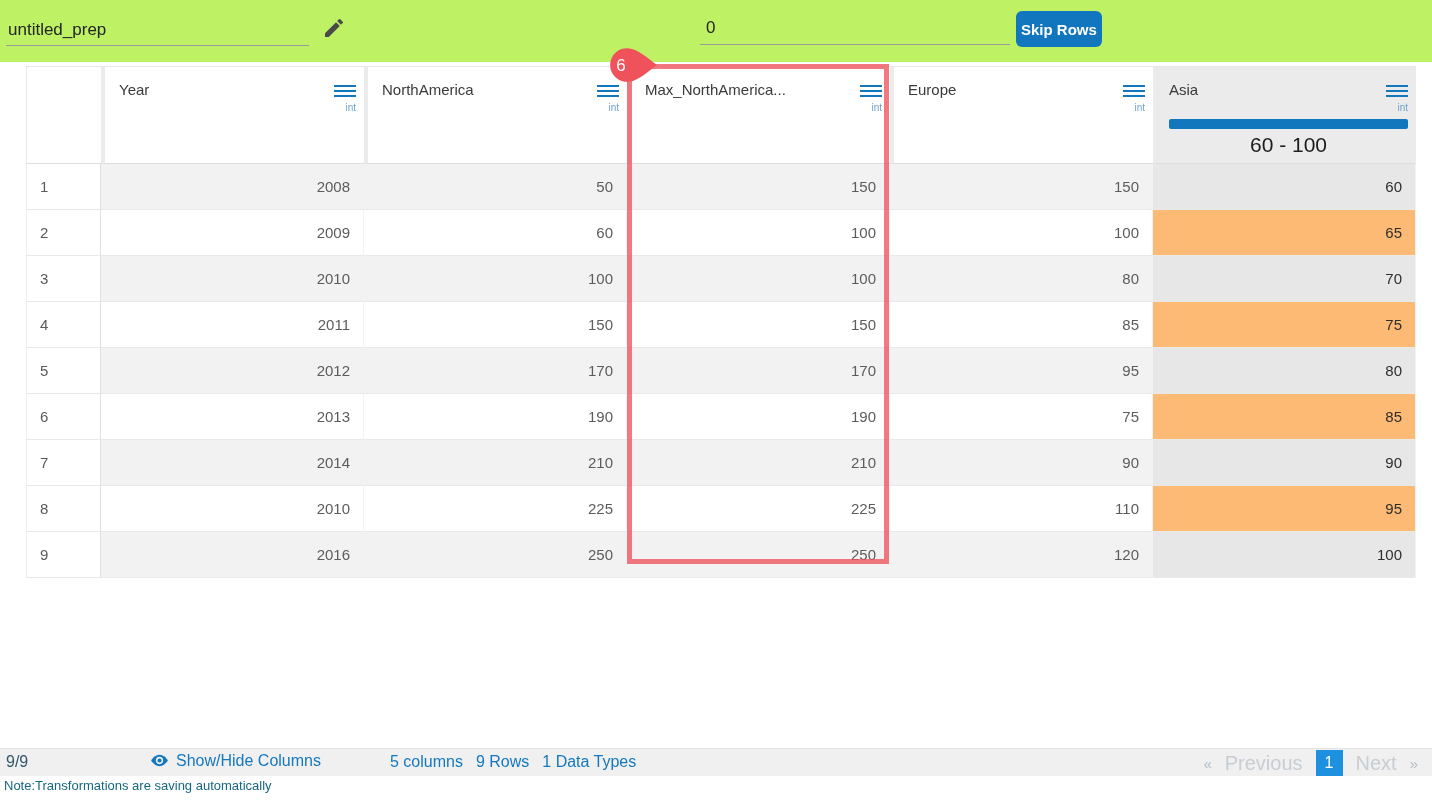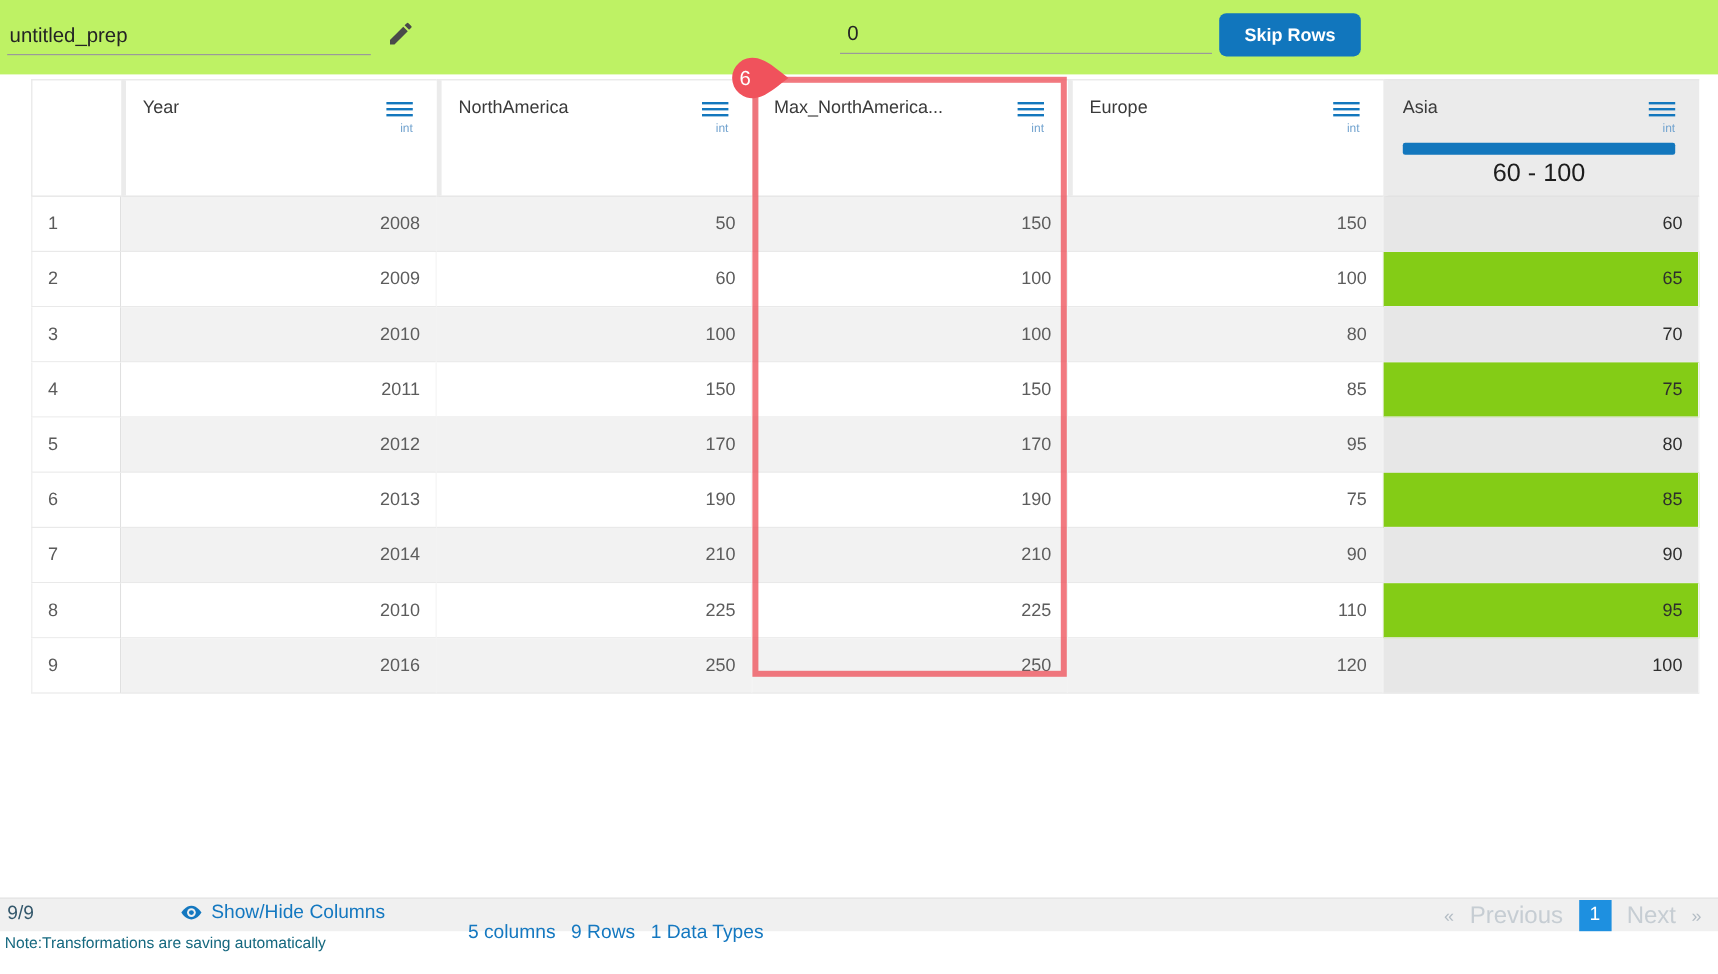--- a/index.html
+++ b/index.html
@@ -9,29 +9,29 @@
 
   
   .topbar { position:absolute; top:0; left:0; width:100%; height:62px; background:#bef264; }
   .name-input { position:absolute; left:6px; top:14px; width:303px; height:32px;
     border:none; border-bottom:1px solid #9a9a9a; font-family:"Liberation Sans",sans-serif;
     font-size:17px; color:#242424; background:transparent; outline:none; padding:0 2px; }
   .pencil { position:absolute; left:322px; top:16px; width:24px; height:24px; cursor:pointer; }
   .skip-input { position:absolute; left:700px; top:12px; width:310px; height:33px;
     border:none; border-bottom:1px solid #9a9a9a; font-family:"Liberation Sans",sans-serif;
     font-size:17px; color:#242424; background:transparent; outline:none; padding:0 6px; }
-  .skip-btn { position:absolute; left:1016px; top:11px; height:36px; padding:0 21px;
+  .skip-btn { position:absolute; left:1016px; top:11px; height:36px; padding:0 5px;
     background:#1176bd; color:#fff; font-family:"Liberation Sans",sans-serif; font-weight:bold;
     font-size:15px; border:none; border-radius:6px; cursor:pointer; }
 
   
   .grid-wrap { position:absolute; left:26px; top:66px; }
   table { border-collapse:separate; border-spacing:0; table-layout:fixed; width:1390px; }
   th, td { font-family:"Liberation Sans",sans-serif; }
-  thead th { height:79px; background:#fff; vertical-align:top; padding:10px 20px 6px 14px;
+  thead th { height:79px; background:#fff; vertical-align:top; padding:10px 8px 6px 14px;
     border-left:4px solid #ebebeb; border-top:1px solid #e7e7e7; border-bottom:1px solid #dedede;
     text-align:left; font-weight:normal; }
   thead th:first-child { border-left:1px solid #e7e7e7; }
   thead th.col-highlight { background:#ebebeb; padding-left:12px; }
   .th-top { display:flex; justify-content:space-between; align-items:flex-start; }
   .col-name { font-size:15px; color:#3a3a3a; padding-top:4px; white-space:nowrap;
     overflow:hidden; text-overflow:ellipsis; }
   .th-right { display:flex; flex-direction:column; align-items:flex-end; }
   .menu-icon { display:block; cursor:pointer; padding-top:5px; }
   .menu-icon i { display:block; width:22px; height:2px; background:#1377bd; margin:3px 0; }
@@ -39,37 +39,37 @@
   .range-bar { height:10px; background:#1377bd; border-radius:2px; margin:6px 0 4px 0; }
   .range-label { font-size:21px; color:#1d1d1d; text-align:center; }
 
   tbody td { height:46px; font-size:15px; color:#5c5c5c; text-align:right;
     padding-right:13px; border-bottom:1px solid #e9e9e9; border-right:1px solid #f3f3f3;
     background:#fff; }
   tbody td.rownum { text-align:left; padding-left:13px; color:#5a5a5a; background:#fff;
     border-right:1px solid #e0e0e0; border-left:1px solid #ededed; }
   tbody tr.striped td { background:#f2f2f2; }
   tbody tr.striped td.rownum { background:#fff; }
-  tbody td.asia-cell { background:#84cc16; color:#2e2e2e; }
+  tbody td.asia-cell { background:#fdba74; color:#2e2e2e; }
   tbody tr.striped td.asia-cell { background:#e7e7e7; }
 
   
   .red-rect { position:absolute; left:627px; top:64px; width:262px; height:500px;
     border:5px solid rgba(238,83,92,0.78); pointer-events:none; }
   .badge { position:absolute; left:602px; top:45px; width:58px; height:40px; pointer-events:none; }
   .badge text { font-family:"Liberation Sans",sans-serif; }
 
   
   .statusbar { position:absolute; left:0; top:748px; width:100%; height:28px;
     background:#f0f0f0; border-top:1px solid #e4e4e4; font-size:16px; }
   .rowcount { position:absolute; left:6px; top:4px; color:#33576b; }
   .showhide { position:absolute; left:150px; top:2px; display:flex; align-items:center;
     gap:7px; color:#1478c0; cursor:pointer; }
   .counts { position:absolute; left:390px; top:4px; color:#1478c0; display:flex; gap:13px; }
-  .counts span { cursor:pointer;margin-top:16px; }
+  .counts span { cursor:pointer; }
   .pagination { position:absolute; right:14px; top:0; height:28px; display:flex;
     align-items:center; gap:13px; color:#b9c2ca; }
   .pagination .sym { font-size:15px; color:#b3bcc4; cursor:default; }
   .page-disabled { color:#c6cdd3; cursor:default; font-size:20px; }
   .page-active { width:27px; height:26px; background:#1e90e0; color:#fff; display:flex;
     align-items:center; justify-content:center; font-size:16px; cursor:pointer; }
   .note { position:absolute; left:4px; top:778px; font-size:13px; color:#15687f; }
 </style>
 </head>
 <body>

